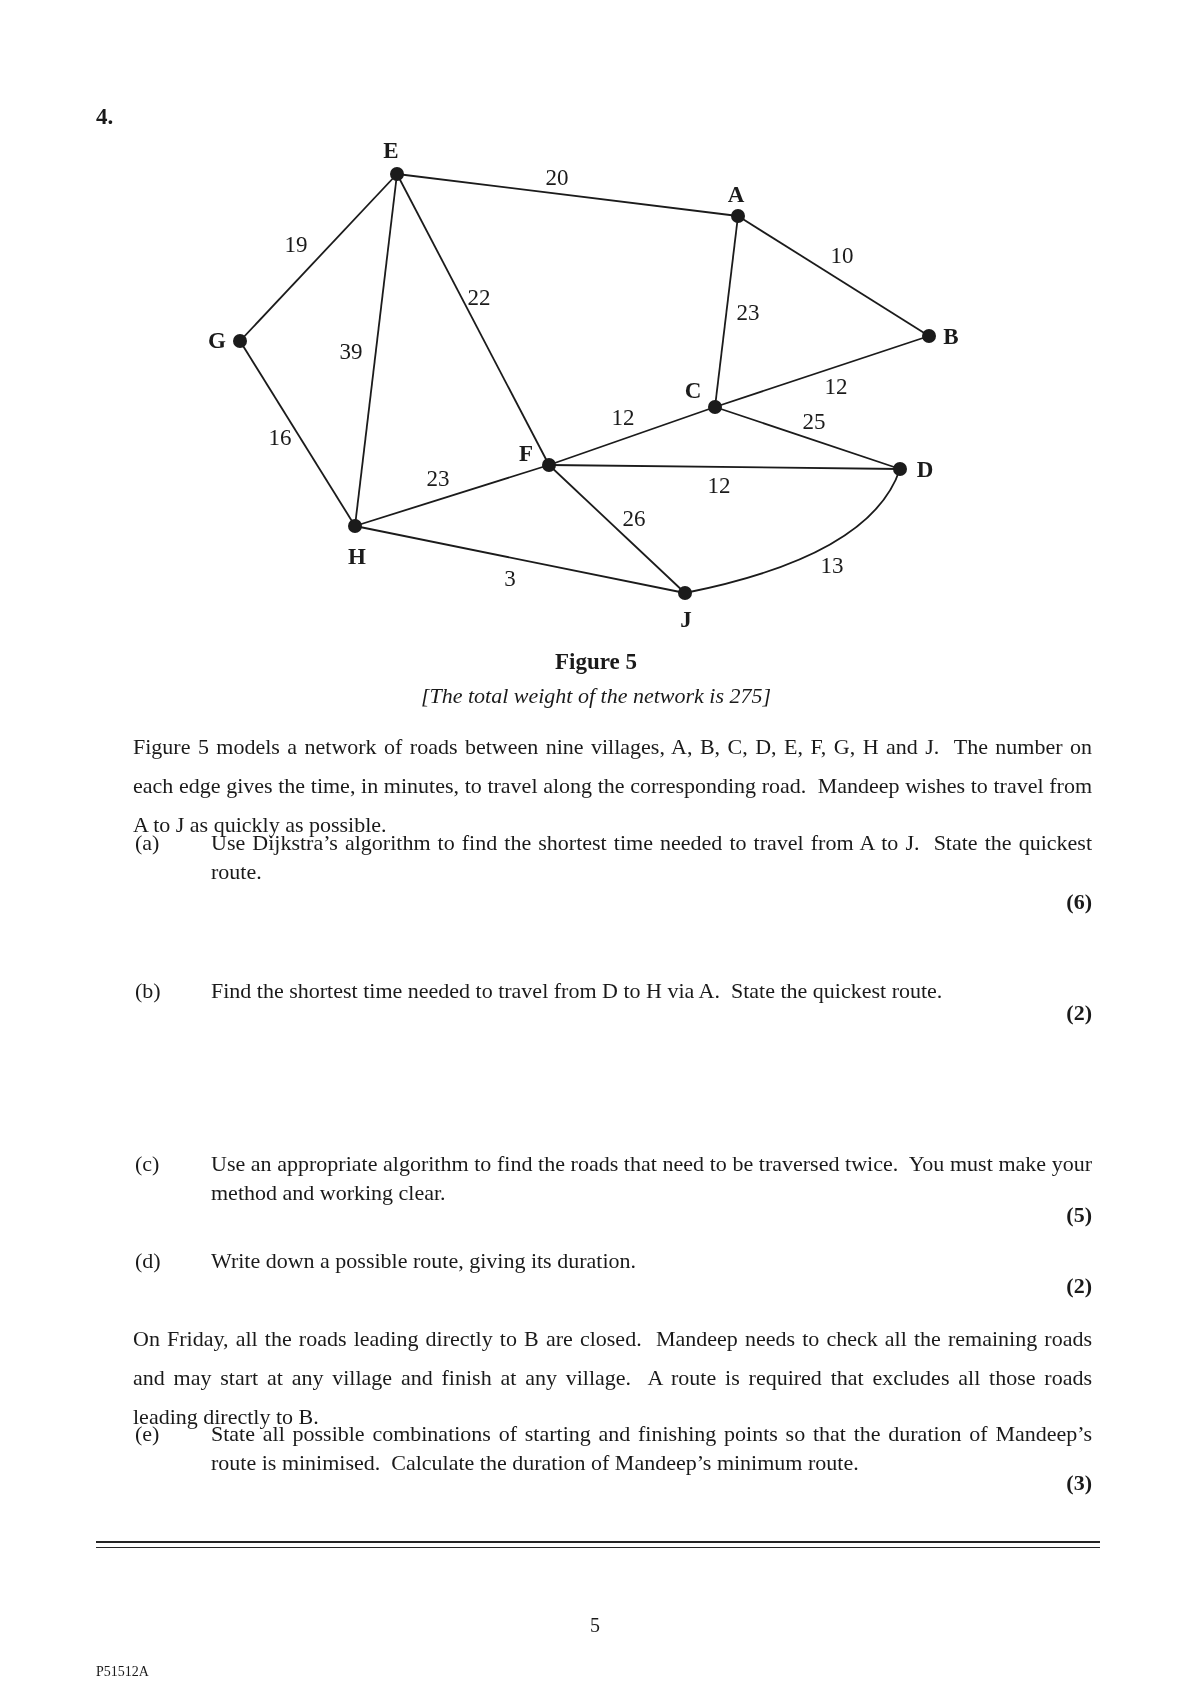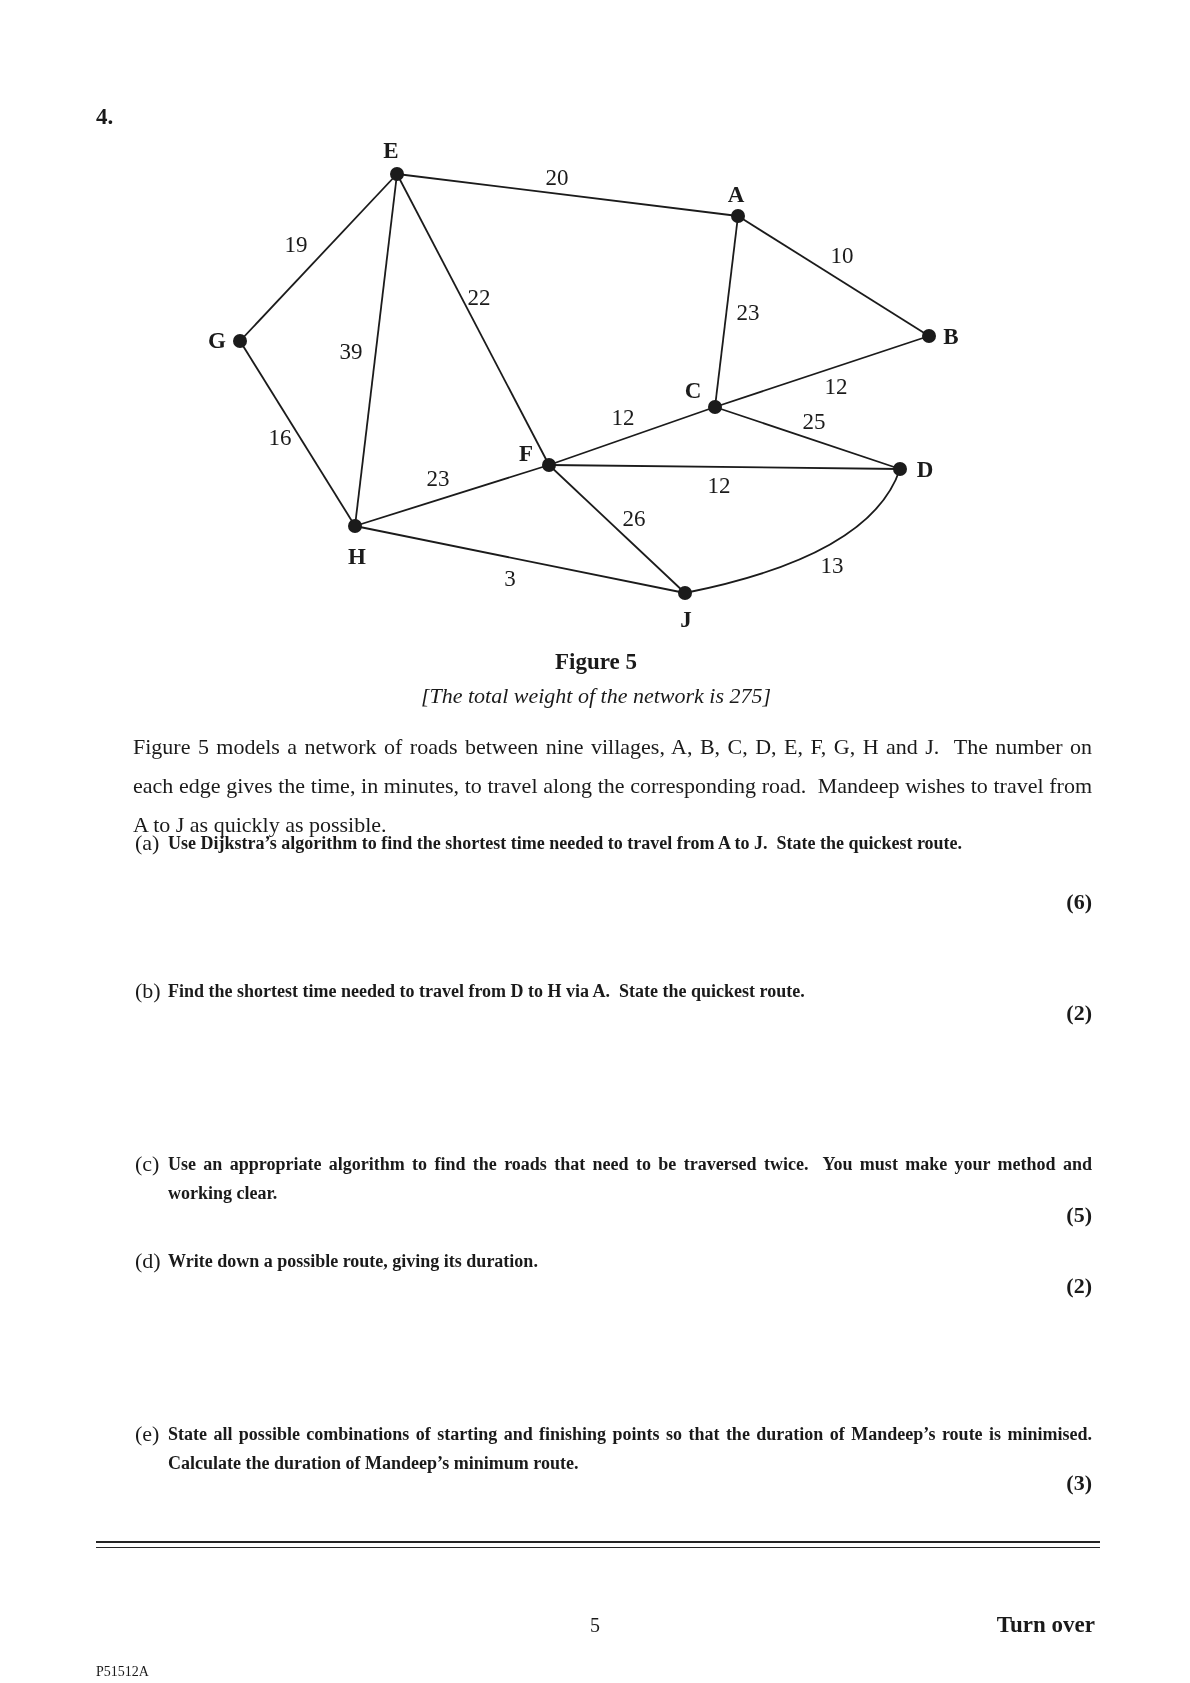--- a/index.html
+++ b/index.html
@@ -20,22 +20,22 @@
     text-align:center; font-size:22px; font-style:italic;
   }
   .para {
     position:absolute; left:133px; width:959px;
     font-size:22px; line-height:39px;
     text-align:justify; white-space:pre-wrap;
   }
   .q-item { position:absolute; left:133px; width:959px; }
   .q-marker { position:absolute; left:2px; top:0; font-size:22px; line-height:28.5px; }
   .q-text {
-    margin-left:35px; font-size:18px; line-height:28.5px;
-    text-align:justify; white-space:pre-wrap;font-weight:bold;
+    margin-left:78px; font-size:22px; line-height:28.5px;
+    text-align:justify; white-space:pre-wrap;
   }
   .marks {
     position:absolute; left:133px; width:959px;
     font-size:22px; font-weight:bold; text-align:right; line-height:28.5px;
   }
   .total-marks {
     position:absolute; left:133px; width:962px; top:1514px;
     font-size:23px; font-weight:bold; text-align:right;
   }
   .rule {
@@ -128,27 +128,27 @@
     <div class="q-text">Use an appropriate algorithm to find the roads that need to be traversed twice.  You must make your method and working clear.</div>
   </div>
   <div class="marks" style="top:1201px">(5)</div>
 
   <div class="q-item" style="top:1247px">
     <span class="q-marker">(d)</span>
     <div class="q-text">Write down a possible route, giving its duration.</div>
   </div>
   <div class="marks" style="top:1272px">(2)</div>
 
+  <div class="para" style="top:1319px">On Friday, all the roads leading directly to B are closed.  Mandeep needs to check all the remaining roads and may start at any village and finish at any village.  A route is required that excludes all those roads leading directly to B.</div>
 
   <div class="q-item" style="top:1420px">
     <span class="q-marker">(e)</span>
     <div class="q-text">State all possible combinations of starting and finishing points so that the duration of Mandeep’s route is minimised.  Calculate the duration of Mandeep’s minimum route.</div>
   </div>
   <div class="marks" style="top:1469px">(3)</div>
 
 
   <div class="rule"></div>
 
   <div class="paper-code">P51512A</div>
   <div class="page-number">5</div>
-  <div class="turn-over">Turn over</div>
 
 </div>
 
 </body></html>

